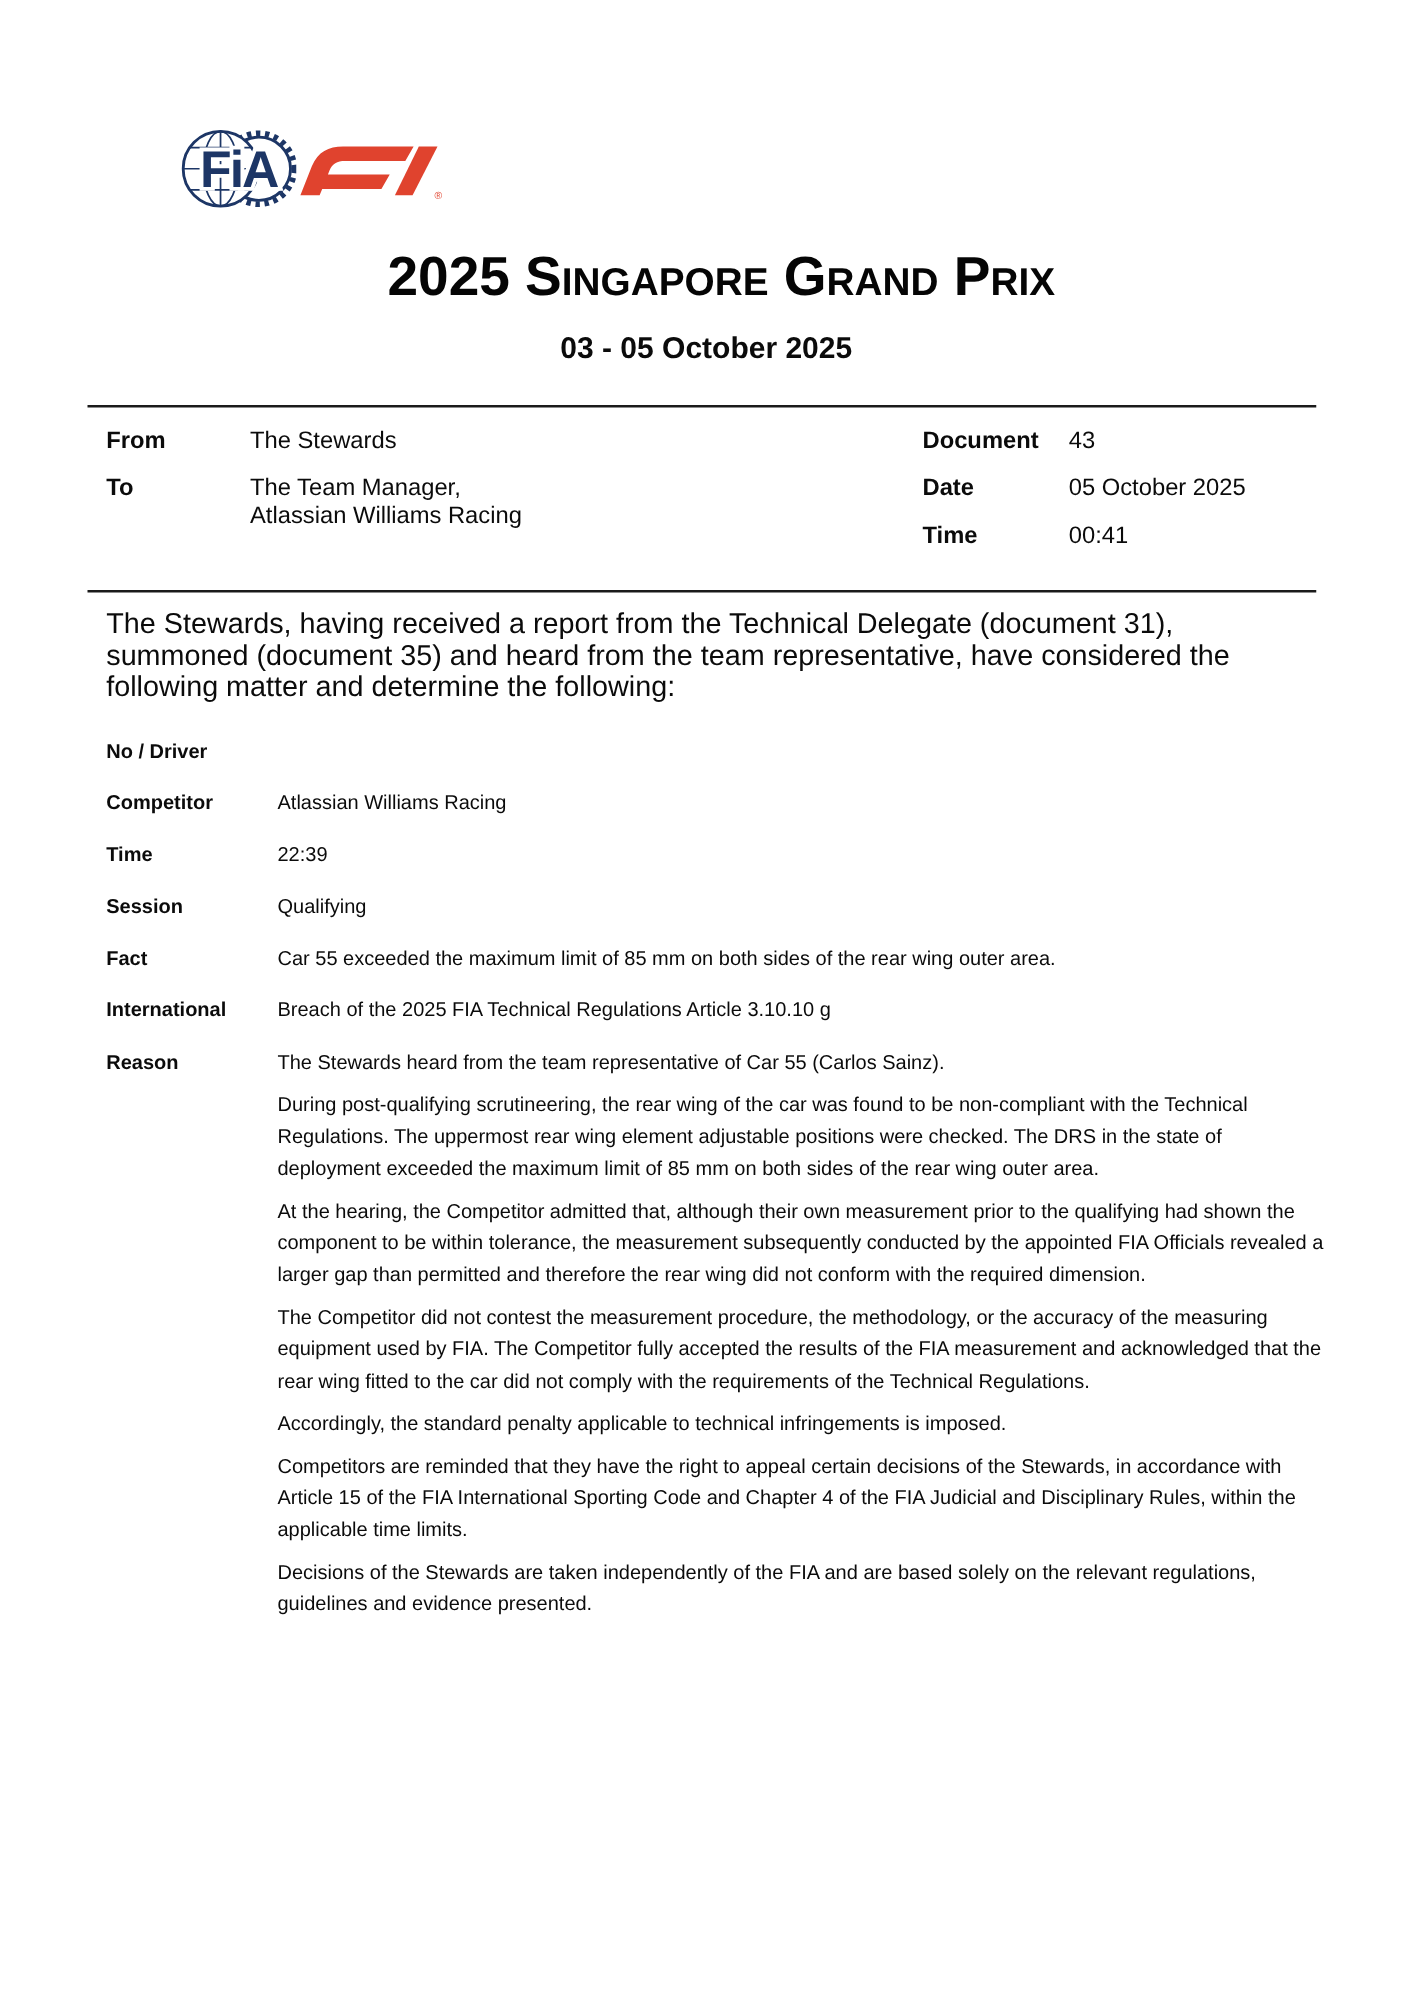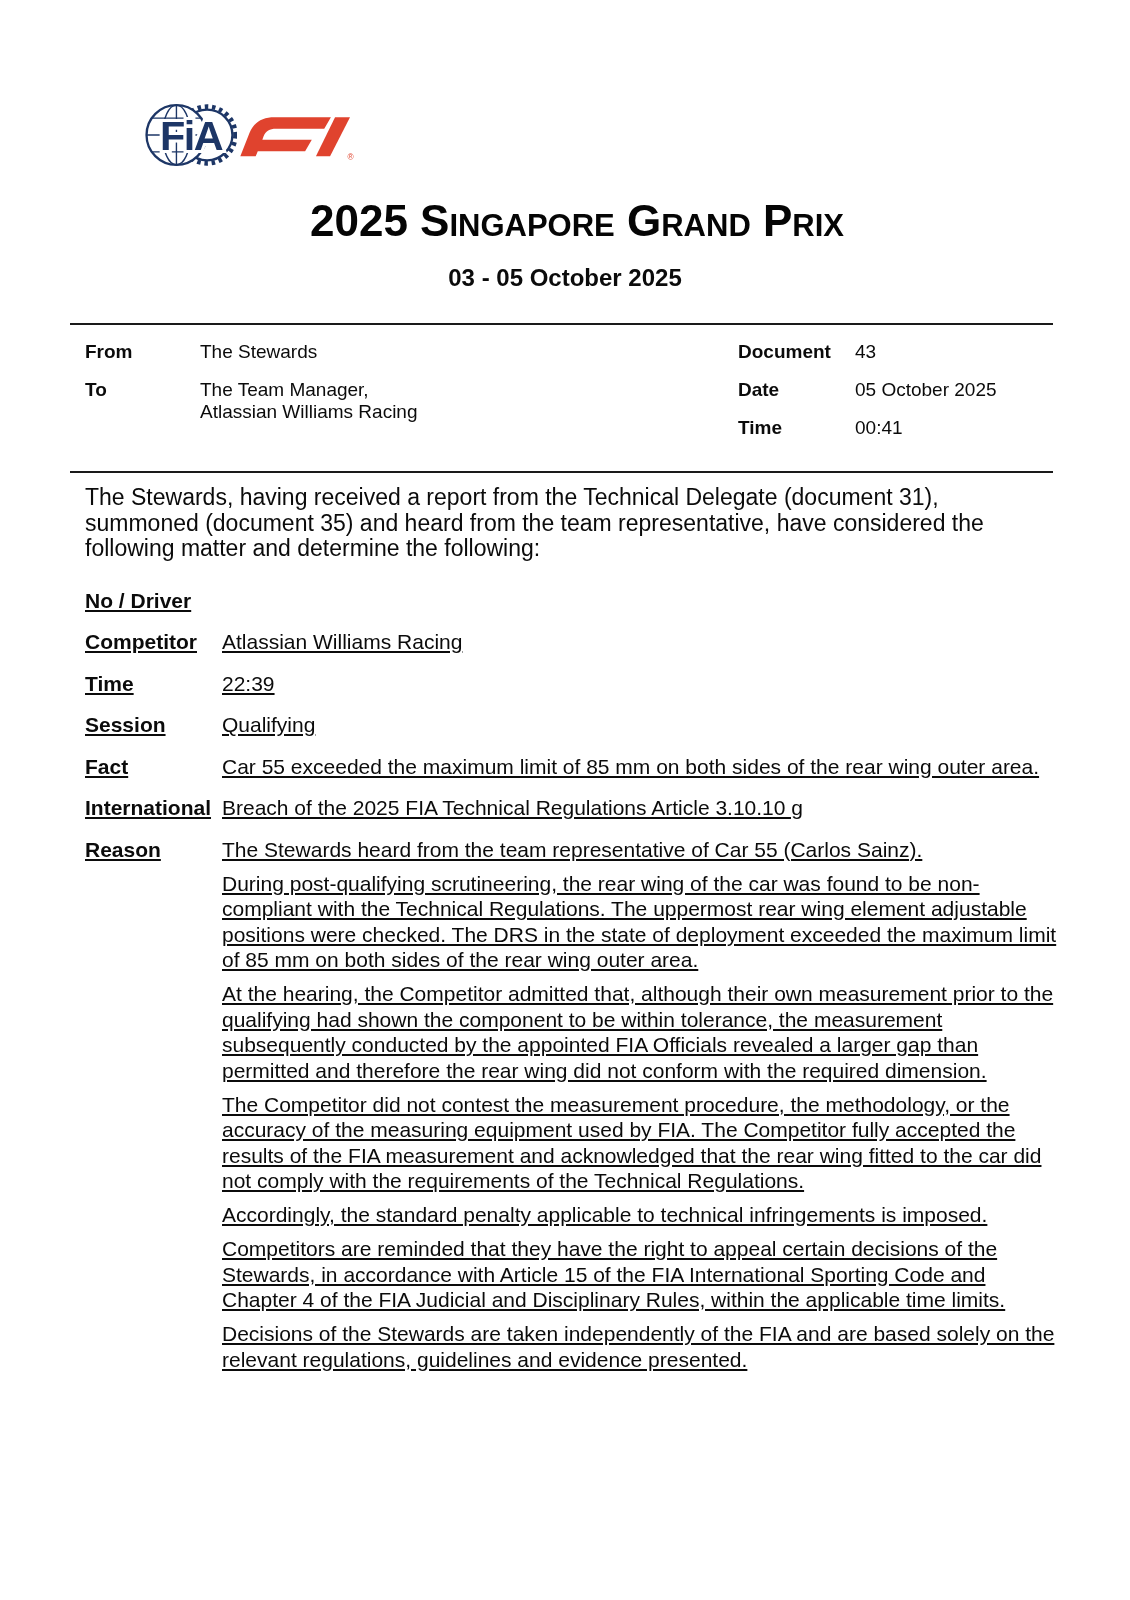--- a/index.html
+++ b/index.html
@@ -76,23 +76,22 @@
   .meta-value { flex:1; }
 
   
   .intro {
     margin:12px 120px 0 85px;
     font-size:23px;
     line-height:25.5px;
   }
   .fields {
     margin:26px 68px 0 85px;
-    font-size:21px;
+    font-size:16px;
     line-height:25.5px;
-    text-decoration:underline;
   }
   .field-row { display:flex; margin-bottom:16px; }
   .field-label { width:137px; flex:0 0 auto; font-weight:bold; }
   .field-value { flex:1; }
   .field-value p { margin:0 0 8.5px 0; }
   .field-value p:last-child { margin-bottom:0; }
 </style>
 </head>
 <body>
 

